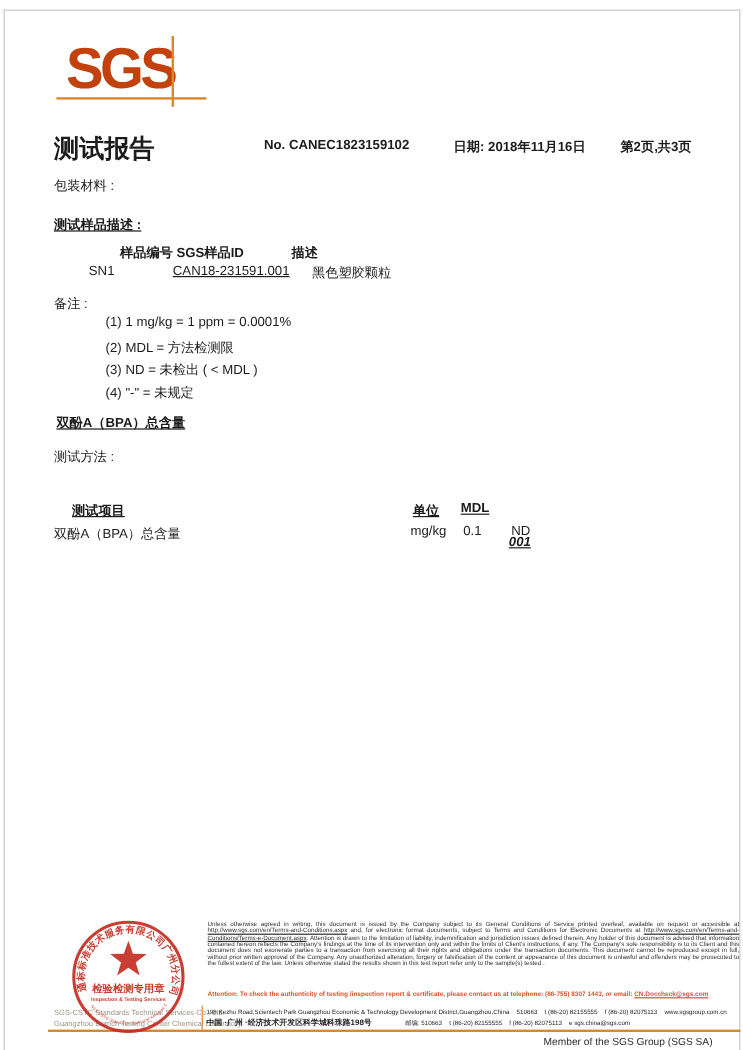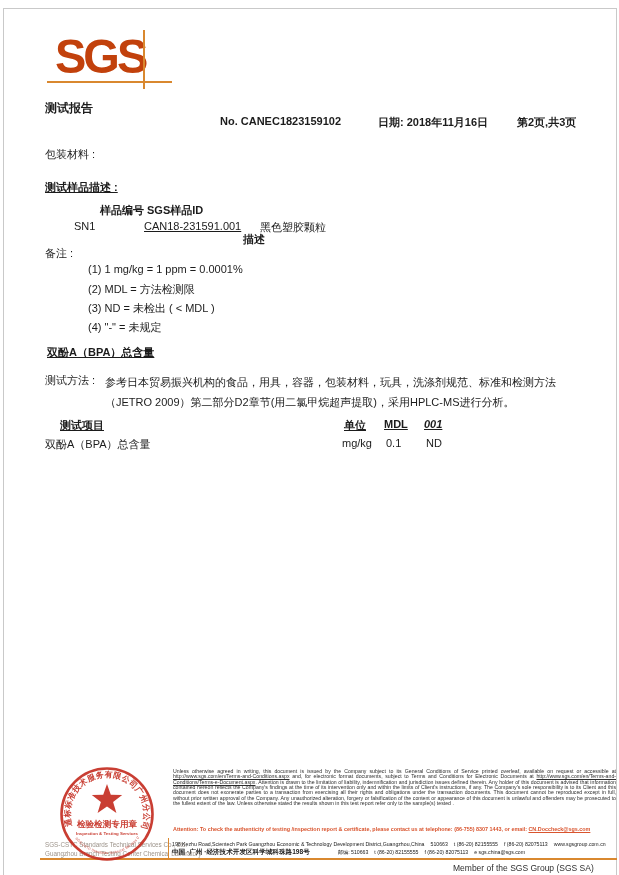--- a/index.html
+++ b/index.html
@@ -7,21 +7,21 @@
         font-family:"Liberation Sans","DejaVu Sans",sans-serif;color:#1c1c1c;}
   .abs{position:absolute;white-space:nowrap;}
   .frame{position:absolute;left:3px;top:8px;right:2px;bottom:-2px;
          border:1px solid #c9c9c9;border-bottom:none;pointer-events:none;}
   .logo{font-size:47px;font-weight:700;color:#c2410c;letter-spacing:-3px;
         transform:scaleY(1.02);line-height:1;}
   .oline{background:#d9882f;}
   .t11{font-size:11px;}
   .bold{font-weight:700;}
   .ul{text-decoration:underline;text-align:right;}
-  .it{font-style:italic;}
+  .it{font-style:italic;margin-top:28px;}
   .method-text{white-space:normal;line-height:20px;width:478px;}
   .disc{white-space:normal;width:443px;font-size:5.2px;line-height:5.35px;
         text-align:justify;color:#2e2e2e;}
   .disc a,.att a{color:inherit;text-decoration:underline;cursor:pointer;}
   .att{white-space:normal;width:443px;font-size:5.4px;line-height:6px;
        font-weight:700;color:#d9542e;}
   .addr{display:flex;align-items:baseline;font-size:5.2px;color:#222;}
   .addr span{margin-right:6px;}
   .addr-cn{font-size:6.6px;font-weight:700;}
   .addr-cn .sm{font-size:5.2px;font-weight:400;}
@@ -32,45 +32,44 @@
 </head>
 <body>
 
 <div class="page">
   <div class="frame"></div>
 
   <div class="abs logo" style="left:55px;top:33px;">SGS</div>
   <div class="abs oline" style="left:47px;top:81px;width:125px;height:2px;"></div>
   <div class="abs oline" style="left:143px;top:30px;width:2px;height:59px;"></div>
 
-  <div class="abs bold" style="left:45px;top:100px;font-size:12px;">测试报告</div>
+  <div class="abs bold" style="left:45px;top:110px;font-size:21px;">测试报告</div>
   <div class="abs t11 bold" style="left:220px;top:115px;">No. CANEC1823159102</div>
   <div class="abs t11 bold" style="left:378px;top:115px;">日期: 2018年11月16日</div>
   <div class="abs t11 bold" style="left:517px;top:115px;">第2页,共3页</div>
 
   <div class="abs t11" style="left:45px;top:147px;">包装材料 :</div>
   <div class="abs t11 bold ul" style="left:45px;top:180px;">测试样品描述 :</div>
 
   <div class="abs t11 bold" style="left:64px;top:203px;margin-left:36px;">样品编号</div>
   <div class="abs t11 bold" style="left:147px;top:203px;">SGS样品ID</div>
-  <div class="abs t11 bold" style="left:243px;top:203px;margin-top:29px;">描述</div>
+  <div class="abs t11 bold" style="left:243px;top:203px;">描述</div>
   <div class="abs t11" style="left:74px;top:220px;">SN1</div>
   <div class="abs t11" style="left:144px;top:220px;text-decoration:underline;">CAN18-231591.001</div>
   <div class="abs t11" style="left:260px;top:220px;">黑色塑胶颗粒</div>
 
   <div class="abs t11" style="left:45px;top:246px;">备注 :</div>
   <div class="abs t11" style="left:88px;top:263px;">(1) 1 mg/kg = 1 ppm = 0.0001%</div>
   <div class="abs t11" style="left:88px;top:282px;">(2) MDL = 方法检测限</div>
   <div class="abs t11" style="left:88px;top:301px;">(3) ND = 未检出 ( &lt; MDL )</div>
   <div class="abs t11" style="left:88px;top:320px;">(4) "-" = 未规定</div>
 
   <div class="abs t11 bold ul" style="left:47px;top:345px;">双酚A（BPA）总含量</div>
 
   <div class="abs t11" style="left:45px;top:373px;">测试方法 :</div>
-  <div class="abs t11 method-text" style="left:105px;top:372px;">参考日本贸易振兴机构的食品，用具，容器，包装材料，玩具，洗涤剂规范、标准和检测方法（JETRO 2009）第二部分D2章节(用二氯甲烷超声提取)，采用HPLC-MS进行分析。</div>
 
   <div class="abs t11 bold ul" style="left:60px;top:418px;">测试项目</div>
   <div class="abs t11 bold ul" style="left:344px;top:418px;">单位</div>
   <div class="abs t11 bold ul" style="left:384px;top:418px;">MDL</div>
   <div class="abs t11 bold ul it" style="left:424px;top:418px;">001</div>
   <div class="abs t11" style="left:45px;top:437px;">双酚A（BPA）总含量</div>
   <div class="abs t11" style="left:342px;top:437px;">mg/kg</div>
   <div class="abs t11" style="left:386px;top:437px;">0.1</div>
   <div class="abs t11" style="left:426px;top:437px;">ND</div>
 

